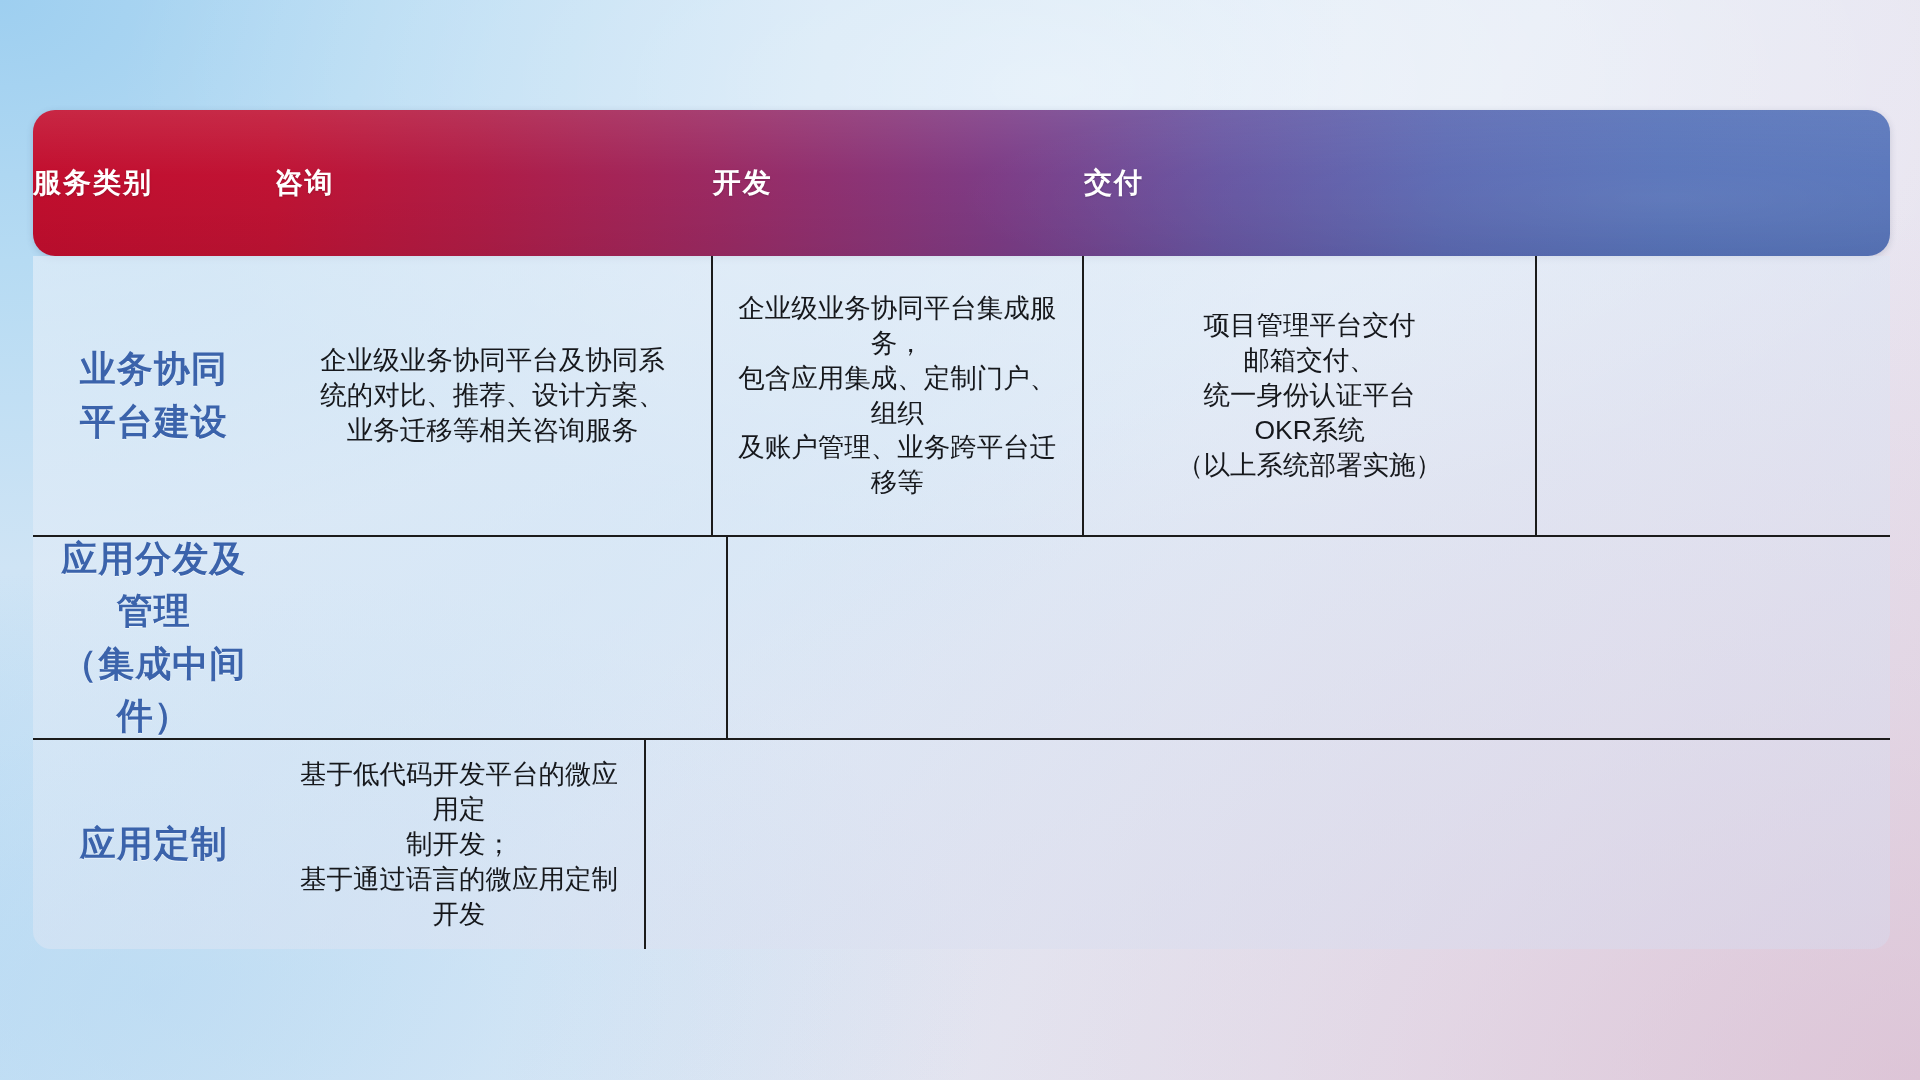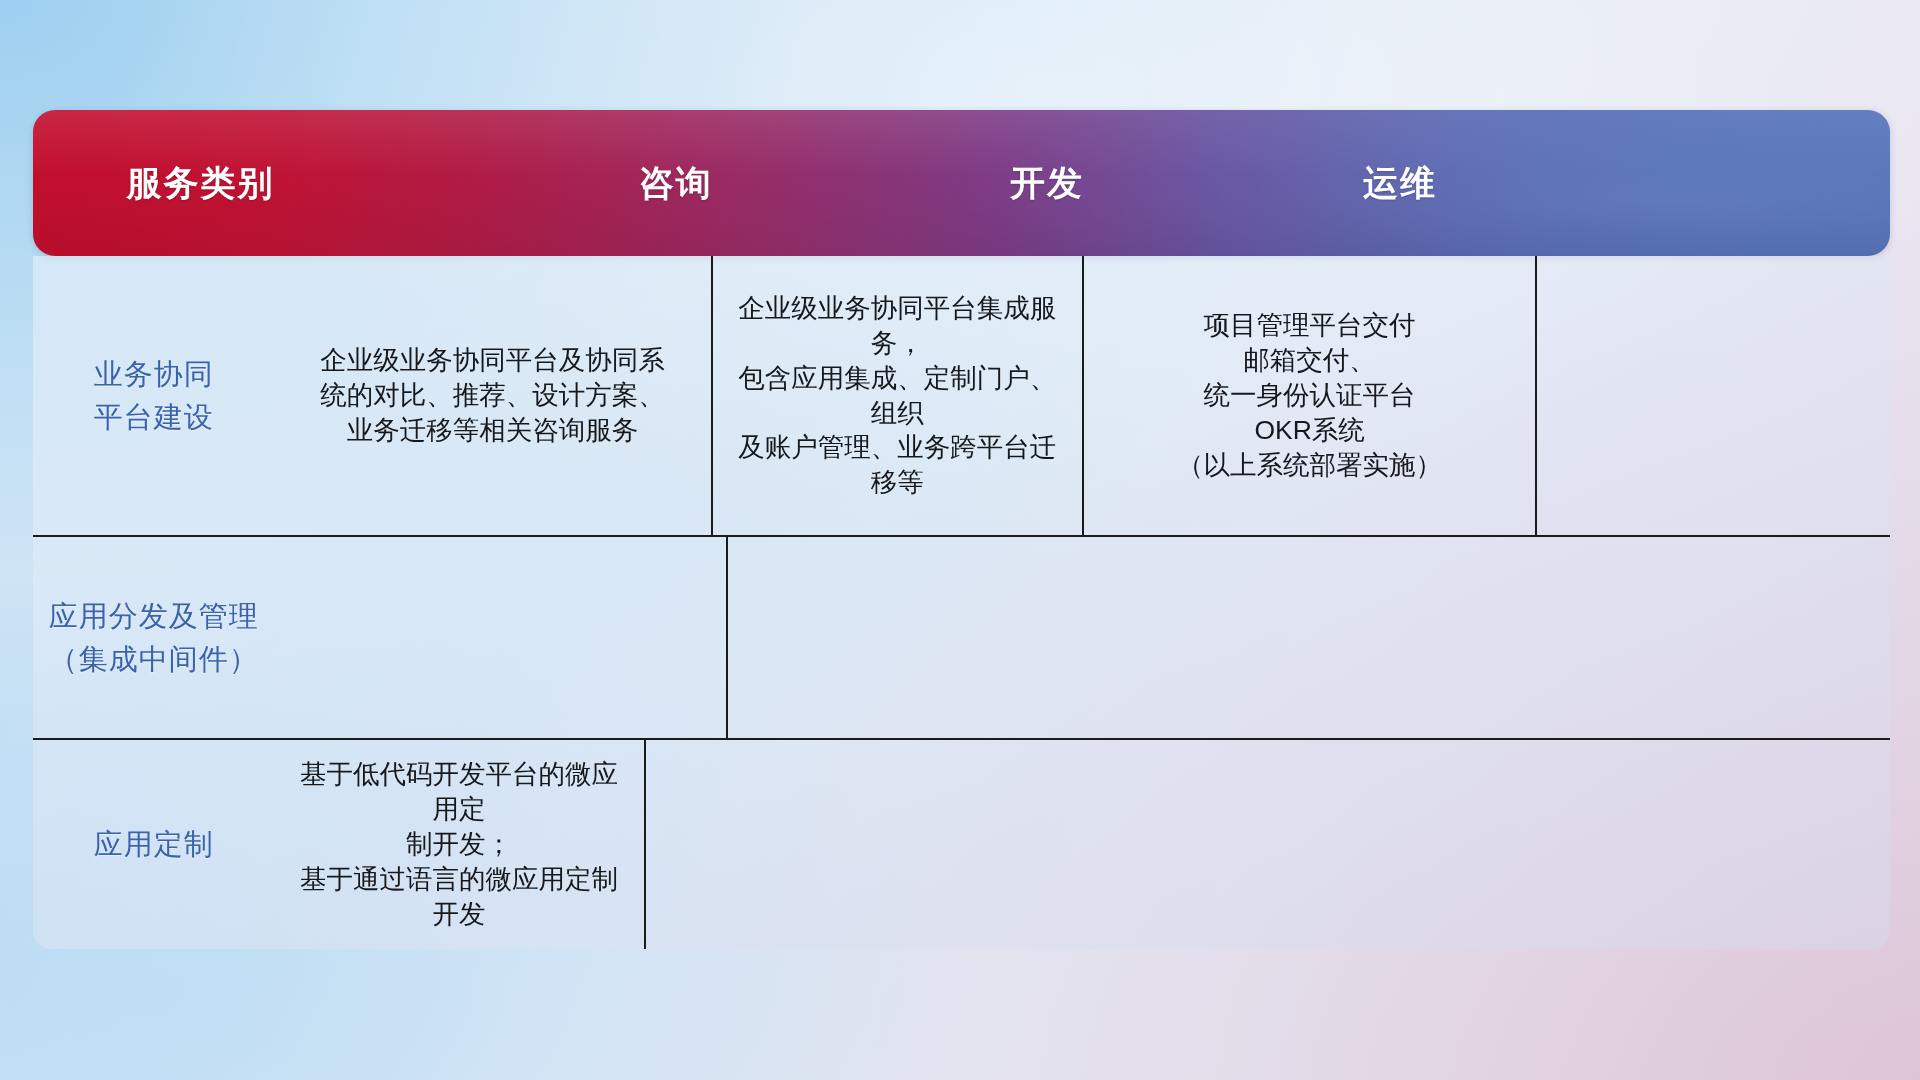--- a/index.html
+++ b/index.html
@@ -52,23 +52,23 @@
   .thead:before{
     content:"";position:absolute;inset:0;
     background:
       radial-gradient(55% 120% at 88% 60%, rgba(255,255,255,0.13) 0%, rgba(255,255,255,0) 70%),
       linear-gradient(180deg, rgba(255,255,255,0.10) 0%, rgba(255,255,255,0) 45%, rgba(0,0,0,0.06) 100%);
     pointer-events:none;
   }
   .th{
     position:relative;
     color:#ffffff;
-    font-size:35px;
+    font-size:28px;
     font-weight:bold;
-    text-align:right;
+    text-align:left;
     letter-spacing:2px;
     text-shadow:0 1px 2px rgba(0,0,0,0.18);
     white-space:nowrap;
   }
 
   
   .tbody{
     position:relative;
     height:693px;
     margin-top:0px;
@@ -94,22 +94,22 @@
     padding:6px 14px;
     text-align:center;
     color:#16181c;
     font-size:26.5px;
     line-height:1.32;
     white-space:pre-line;
   }
   .cell.rule{ border-right:2px solid #1b1b1b; }
   .cell.rowhead{
     color:#3b63ab;
-    font-weight:normal;
-    font-size:29px;
+    font-weight:bold;
+    font-size:36px;
     line-height:1.45;
     letter-spacing:1px;
     text-shadow:0 1px 0 rgba(255,255,255,0.45);
   }
   
   .c0{width:13.0%;}
   .c1{width:23.6%;}
   .c2{width:20.0%;}
   .c3{width:24.4%;}
   .c4{width:19.0%;}
@@ -128,21 +128,21 @@
 <body>
 
 <div id="bg"></div>
 
 <div id="table-wrap">
 
   <div class="thead">
     <div class="th c0">服务类别</div>
     <div class="th c1">咨询</div>
     <div class="th c2">开发</div>
-    <div class="th c4">运维</div>
+    <div class="th c3">交付</div>
   </div>
 
   <div class="tbody">
 
     <div class="row r0">
       <div class="cell rowhead c0">业务协同
 平台建设</div>
       <div class="cell rule c1">企业级业务协同平台及协同系
 统的对比、推荐、设计方案、
 业务迁移等相关咨询服务</div>

